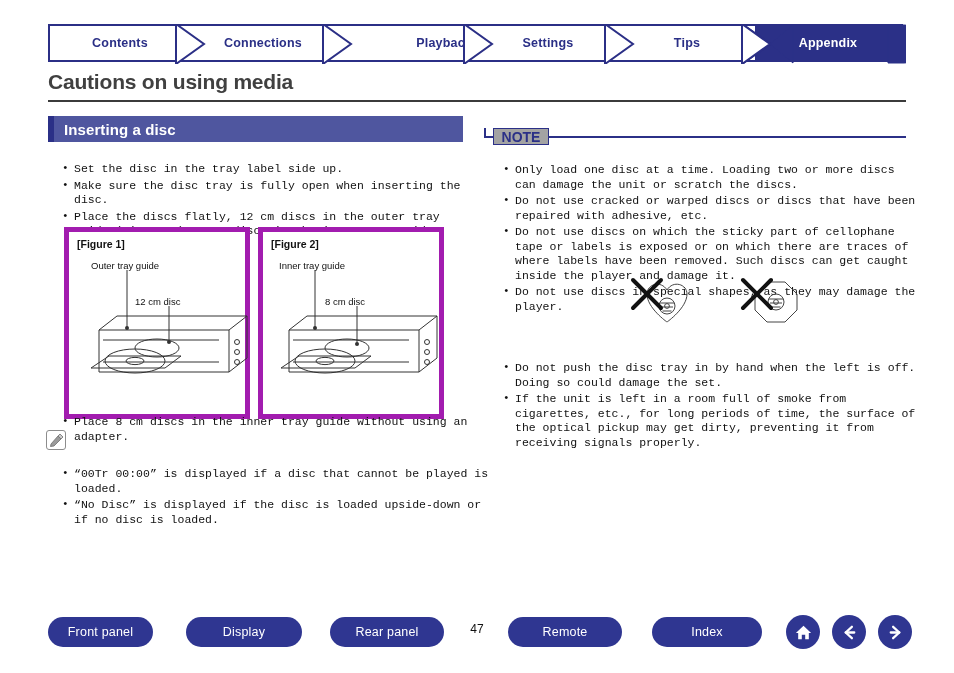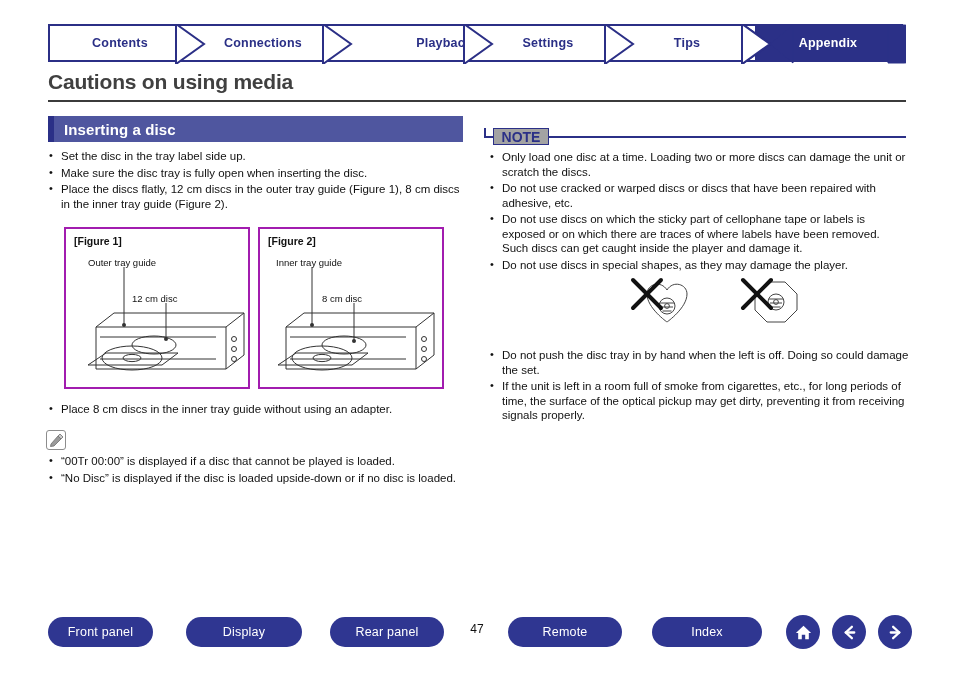--- a/index.html
+++ b/index.html
@@ -54,37 +54,37 @@
   
   .section-head {
     position: absolute; left: 48px; top: 116px; width: 415px; height: 26px;
     background: #4f569f;
     border-left: 6px solid #2b3087;
     color: #ffffff; font-size: 15px; font-weight: bold;
     display: flex; align-items: center; padding-left: 10px;
     letter-spacing: 0.1px;
   }
 
-  ul.bullets { list-style: none; margin: 0; padding: 0; }
+  ul.bullets { list-style: none; margin: 13px; padding: 0; font-family: Liberation Mono, monospace; }
   ul.bullets li {
     position: relative; padding-left: 13px; margin-bottom: 2px;
     font-size: 11.5px; line-height: 14.5px; color: #111;
   }
   ul.bullets li::before {
     content: "\2022"; position: absolute; left: 1px; top: -1px;
     font-size: 11px; color: #111;
   }
 
   .left-bullets { position: absolute; left: 48px; top: 149px; width: 420px; }
 
   
   .figrow { position: absolute; left: 64px; top: 227px; width: 380px; height: 166px; }
   .figbox {
-    position: absolute; top: 0; width: 186px; height: 162px;
-    border: 2px solid #a21caf; background: #fff;
+    position: absolute; top: 0; width: 186px; height: 192px;
+    border: 5px solid #a21caf; background: #fff;
   }
   .figbox.f1 { left: 0; }
   .figbox.f2 { left: 194px; }
   .figlabel {
     position: absolute; left: 8px; top: 6px;
     font-size: 10.5px; font-weight: bold; color: #111;
   }
   .figcap {
     position: absolute; font-size: 9.5px; color: #111;
   }

